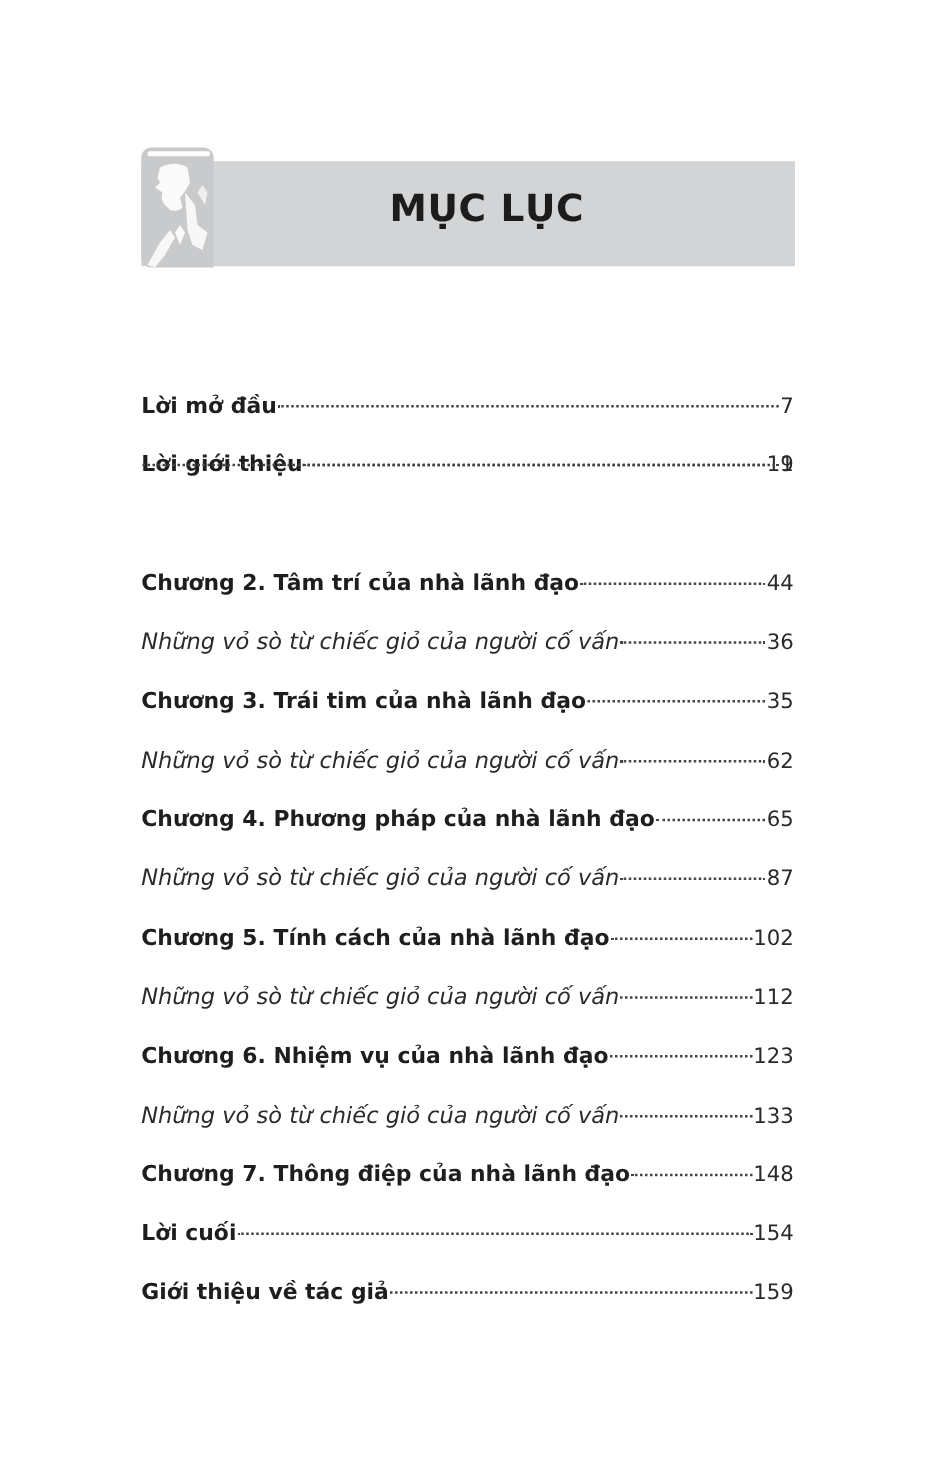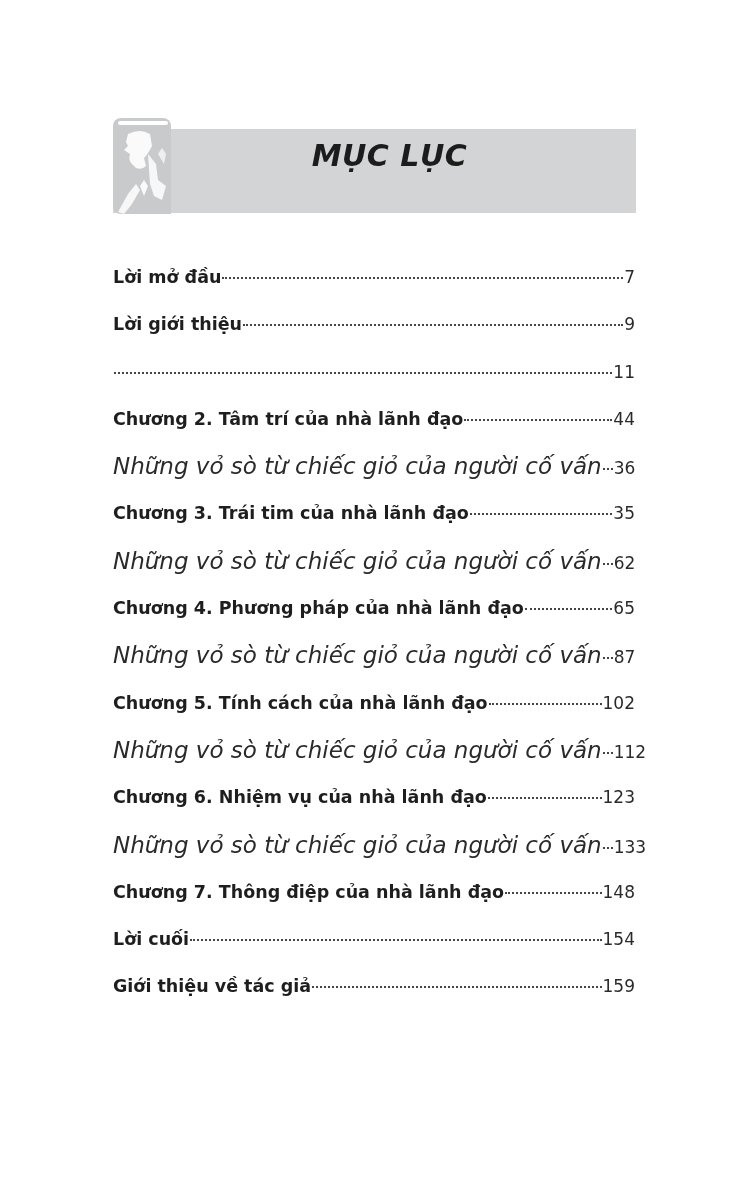--- a/index.html
+++ b/index.html
@@ -16,31 +16,31 @@
       background: #c9cacc; border-radius: 8px 8px 0 8px;
     }
     .tab-strip {
       position: absolute; left: 118px; top: 121px; width: 50px; height: 4px;
       background: #ffffff; border-radius: 2px;
     }
     .portrait {
       position: absolute; left: 114px; top: 124px; width: 62px; height: 90px;
     }
     .title {
-      position: absolute; left: 113px; top: 138px; width: 523px; text-align: center;
+      position: absolute; left: 113px; top: 150px; width: 523px; text-align: center;
       font-family: "DejaVu Sans", sans-serif; font-weight: bold; font-size: 30px;
-      color: #1c1c1c; letter-spacing: 0.5px; padding-left: 30px; box-sizing: border-box; font-style: italic;
+      color: #1c1c1c; letter-spacing: 0.5px; padding-left: 30px; box-sizing: border-box;
     }
     .toc { position: absolute; left: 113px; top: 262px; width: 522px; }
     .row {
       display: flex; align-items: baseline; height: 47.3px;
       font-size: 17.5px; line-height: 30px; white-space: nowrap;
     }
-    .row .label { font-weight: bold; font-family: "DejaVu Sans", sans-serif; color: #1e1e1e; }
-    .row.sub .label { font-weight: normal; font-style: italic; color: #2a2a2a; font-size: 23px; }
+    .row .label { font-weight: bold; font-family: "DejaVu Sans", sans-serif; color: #1e1e1e; margin-top: 48px; }
+    .row.sub .label { font-weight: normal; font-style: italic; color: #2a2a2a; font-size: 18px; }
     .row .dots {
       flex: 1; margin: 0 1px; border-bottom: 2px dotted #444; position: relative; top: -4px; min-width: 10px;
     }
     .row .page { font-weight: normal; font-family: "DejaVu Sans", sans-serif; color: #2a2a2a; font-size: 17px; }
   </style>
 </head>
 <body>
 
 <div class="banner"></div>
 <div class="banner-tab"></div>

